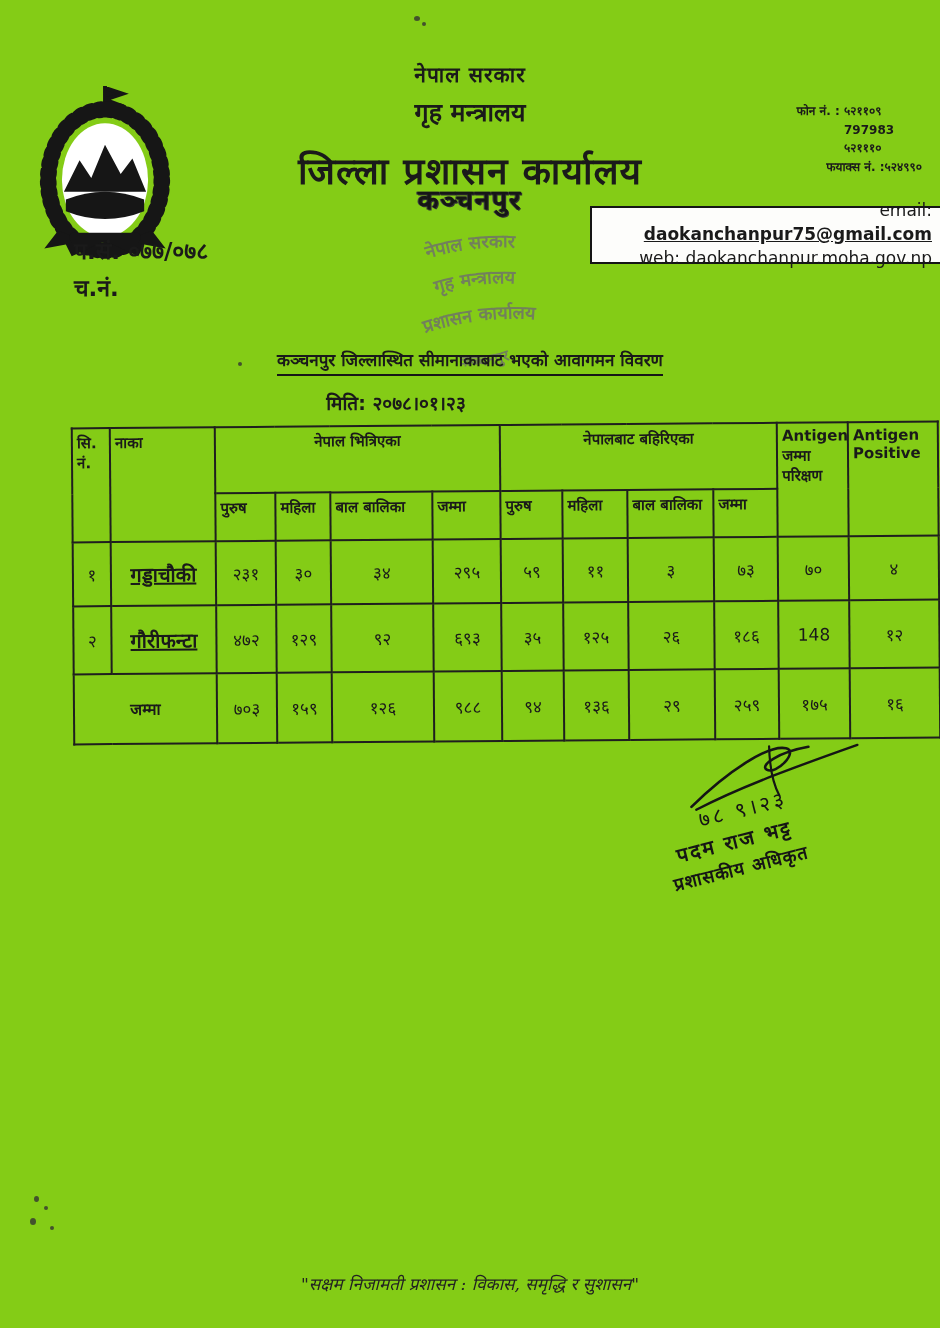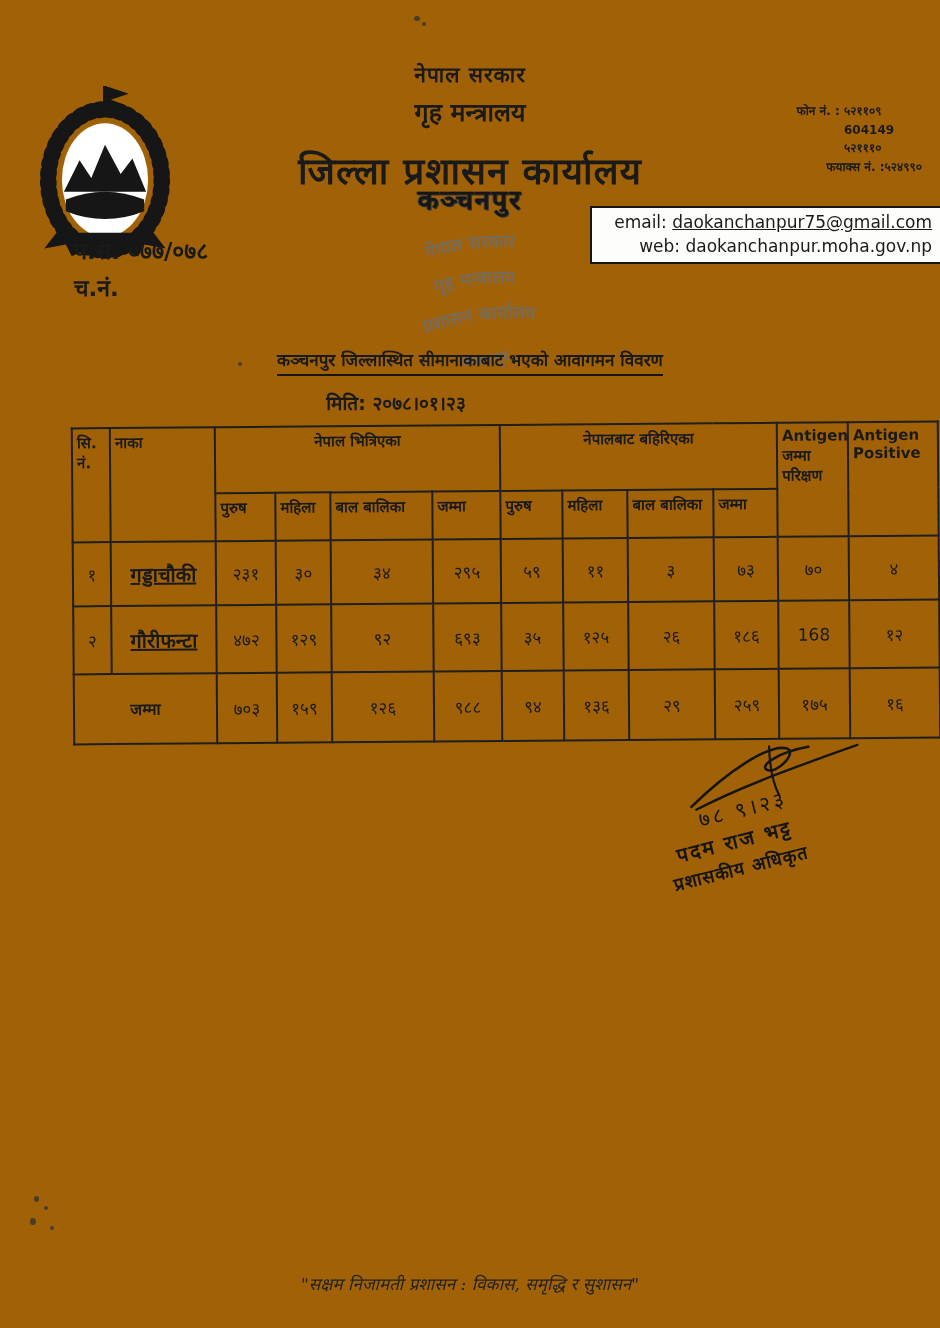--- a/index.html
+++ b/index.html
@@ -1,19 +1,19 @@
 <!DOCTYPE html>
 <html><head>
 <meta charset="utf-8">
 <style>
   * { margin:0; padding:0; box-sizing:border-box; }
   html,body { background:#e8e8e8; }
   .page {
     position:relative; width:940px; height:1328px; margin:0 auto;
-    background:#a16207; overflow:hidden; color:#1a1a1a;
+    background:#84cc16; overflow:hidden; color:#1a1a1a;
     font-family:"DejaVu Sans", sans-serif;
   }
   
   .emblem { position:absolute; left:36px; top:84px; width:138px; height:186px; }
   .head-center { position:absolute; left:0; top:60px; width:940px; text-align:center; }
   .gov-line   { font-size:21px; font-weight:bold; letter-spacing:1px; }
   .min-line   { font-size:25px; font-weight:bold; margin-top:6px; }
   .office-line{ font-size:37px; font-weight:bold; margin-top:16px; letter-spacing:1px; }
   .district-line {
     position:absolute; left:0; top:180px; width:940px; text-align:center;
@@ -25,21 +25,21 @@
   .phones { position:absolute; right:18px; top:102px; width:230px;
             font-size:12px; font-weight:bold; text-align:right; line-height:1.55; }
   .phones .num-col { display:inline-block; min-width:78px; text-align:left; }
   .contact-box {
     position:absolute; left:590px; top:206px; width:350px; height:58px;
     border:2px solid #151515; border-right:none;
     display:flex; flex-direction:column; justify-content:center;
     text-align:right; padding-right:8px; font-size:17px; line-height:1.4;
     background:#fdfdfb;
   }
-  .u { text-decoration:underline; }
+  .u { text-decoration:underline;font-weight:bold; }
   .refs { position:absolute; left:74px; top:233px; font-size:23px; font-weight:bold; line-height:1.6; }
   
   .doc-title { position:absolute; left:0; top:348px; width:940px; text-align:center; }
   .doc-title span {
     display:inline-block; font-size:17px; font-weight:bold;
     border-bottom:2.5px solid #161616; padding-bottom:3px;
   }
   .doc-date { position:absolute; left:0; top:390px; width:792px; text-align:center;
               font-size:19px; font-weight:bold; }
   
@@ -107,21 +107,21 @@
       <text font-size="15"><textPath href="#arc4" startOffset="50%" text-anchor="middle">कञ्चनपुर</textPath></text>
     </g>
   </svg>
 
   <div class="phones">
     <div>
       <span>फोन नं. :</span>
       <span class="num-col">५२११०९</span>
     </div>
     <div>
-      <span class="num-col">604149</span>
+      <span class="num-col">797983</span>
     </div>
     <div>
       <span class="num-col">५२१११०</span>
     </div>
     <div>
       <span>फयाक्स नं. :</span><span>५२४९९०</span>
     </div>
   </div>
 
   <div class="contact-box">
@@ -196,21 +196,21 @@
       <td class="num">२</td>
       <td class="naka">गौरीफन्टा</td>
       <td class="num">४७२</td>
       <td class="num">१२९</td>
       <td class="num">९२</td>
       <td class="num">६९३</td>
       <td class="num">३५</td>
       <td class="num">१२५</td>
       <td class="num">२६</td>
       <td class="num">१८६</td>
-      <td class="num">168</td>
+      <td class="num">148</td>
       <td class="num">१२</td>
     </tr>
     <tr style="height:70px">
       <td colspan="2" class="total-label">जम्मा</td>
       <td class="num">७०३</td>
       <td class="num">१५९</td>
       <td class="num">१२६</td>
       <td class="num">९८८</td>
       <td class="num">९४</td>
       <td class="num">१३६</td>

